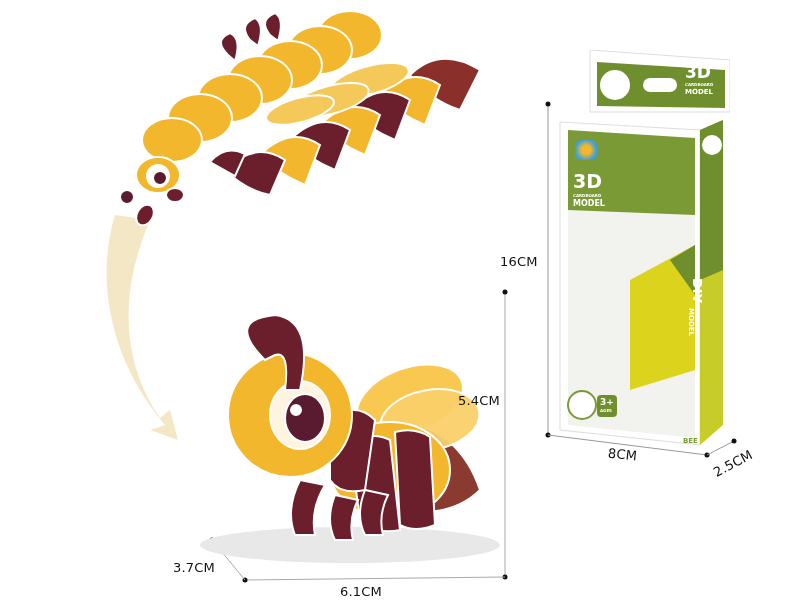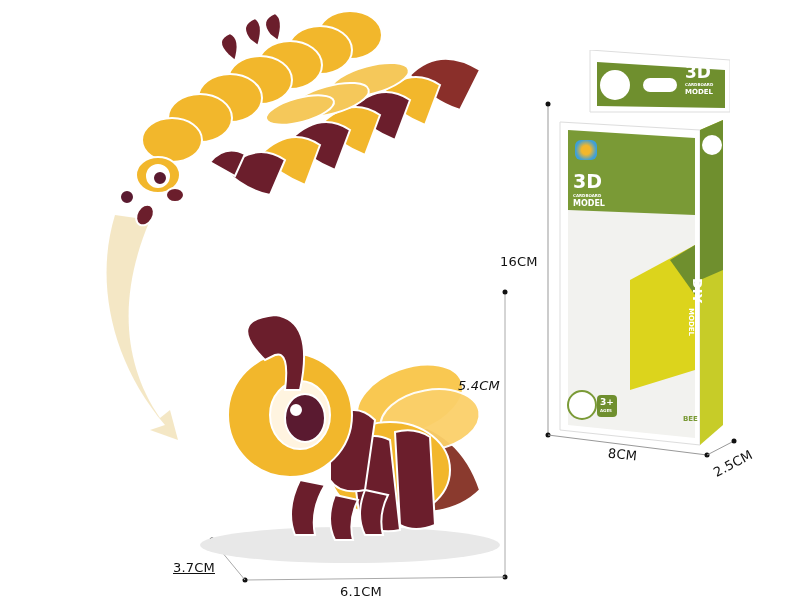--- a/index.html
+++ b/index.html
@@ -128,21 +128,21 @@
   <div class="abs pkg-title" style="left:130px;top:32px;font-size:4px;">CARDBOARD</div>
   <div class="abs pkg-title" style="left:130px;top:38px;font-size:7px;">MODEL</div>
   <div class="abs" style="left:20px;top:90px;width:22px;height:20px;background:radial-gradient(circle,#f2b72c 30%,#3ea0d8 70%);border-radius:6px;"></div>
   <div class="abs pkg-title" style="left:18px;top:120px;font-size:19px;">3D</div>
   <div class="abs pkg-title" style="left:18px;top:143px;font-size:4px;">CARDBOARD</div>
   <div class="abs pkg-title" style="left:18px;top:149px;font-size:8px;">MODEL</div>
   <div class="abs pkg-title" style="left:150px;top:228px;font-size:13px;transform:rotate(90deg);transform-origin:left top;">DIY</div>
   <div class="abs pkg-title" style="left:140px;top:258px;font-size:7px;transform:rotate(90deg);transform-origin:left top;">MODEL</div>
   <div class="abs pkg-title" style="left:45px;top:347px;font-size:9px;">3+</div>
   <div class="abs pkg-title" style="left:45px;top:358px;font-size:4px;">AGES</div>
-  <div class="abs" style="left:128px;top:365px;font-size:7px;font-weight:bold;color:#7a9a36;font-family:'DejaVu Sans',sans-serif;">BEE</div>
+  <div class="abs" style="left:128px;top:387px;font-size:7px;font-weight:bold;color:#7a9a36;font-family:'DejaVu Sans',sans-serif;">BEE</div>
 </div>
 
 <div class="abs dim" style="left:500px;top:254px;">16CM</div>
 <div class="abs dim" style="left:608px;top:447px;transform:rotate(6deg);">8CM</div>
 <div class="abs dim" style="left:712px;top:456px;transform:rotate(-28deg);">2.5CM</div>
-<div class="abs dim" style="left:458px;top:378px;font-style:italic;">5.4CM</div>
+<div class="abs dim" style="left:458px;top:393px;">5.4CM</div>
 <div class="abs dim" style="left:340px;top:584px;text-align:right;">6.1CM</div>
-<div class="abs dim" style="left:173px;top:560px;text-decoration:underline;">3.7CM</div>
+<div class="abs dim" style="left:173px;top:560px;">3.7CM</div>
 
 </body></html>

